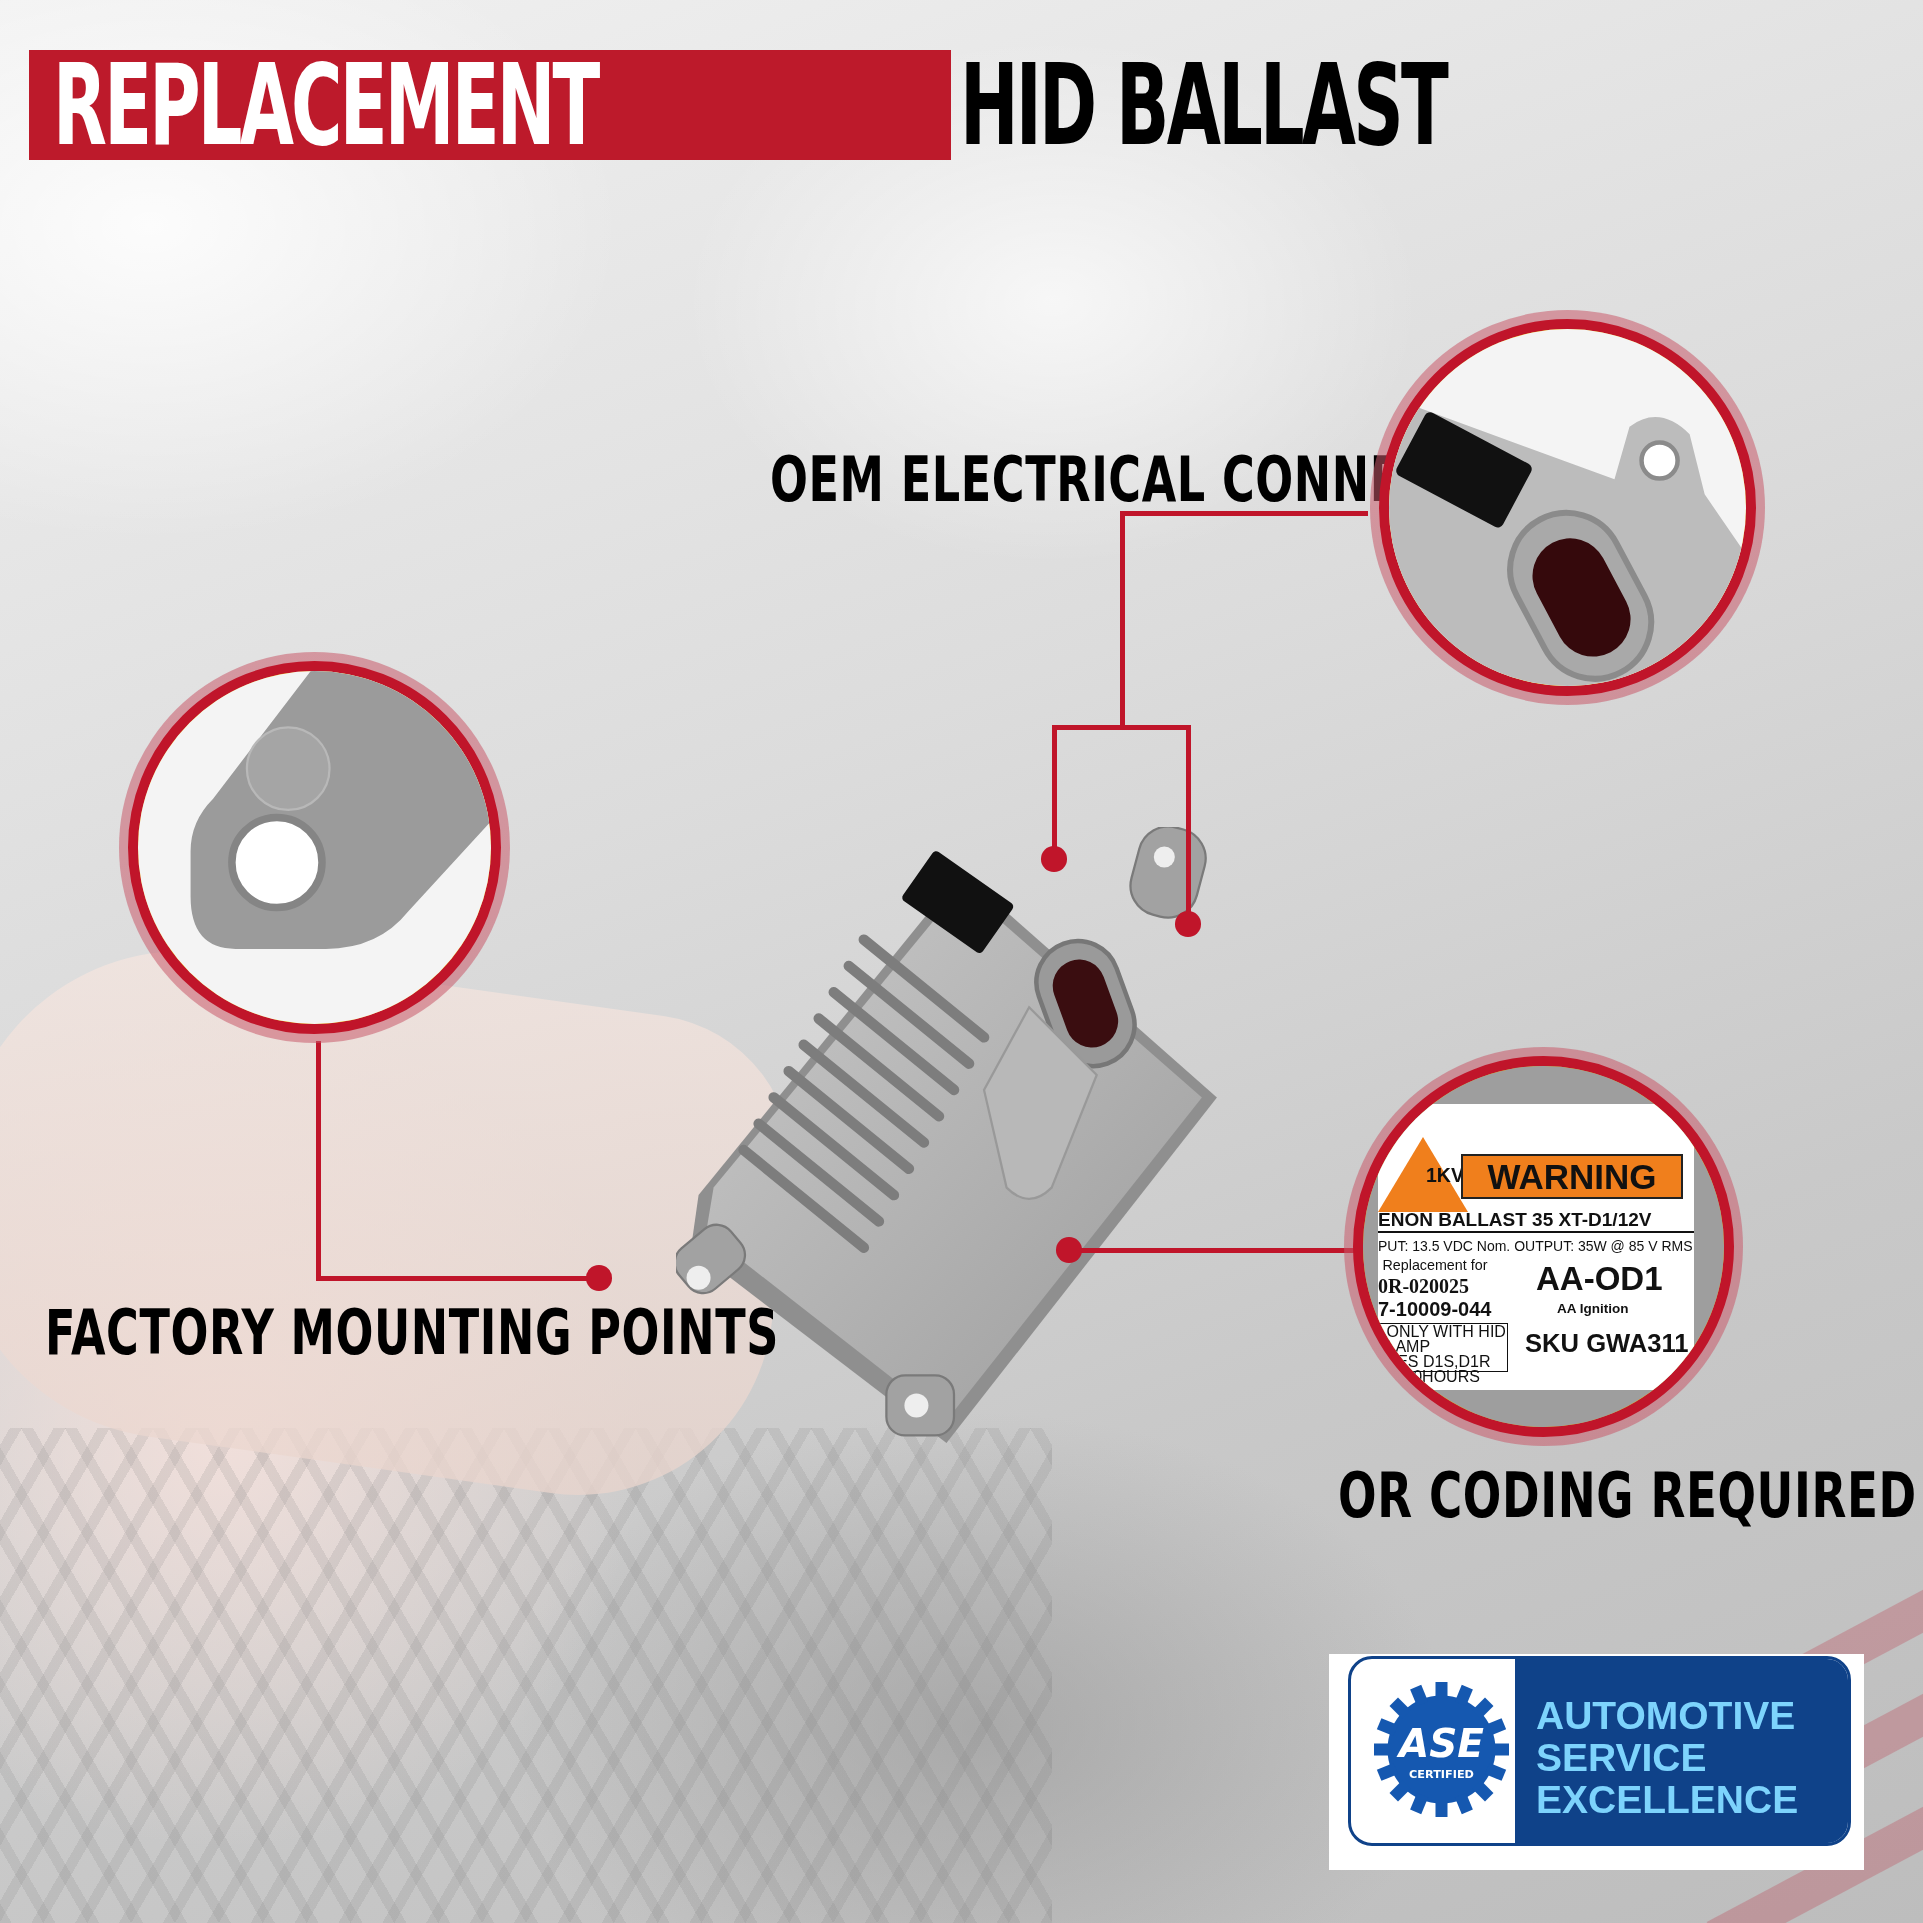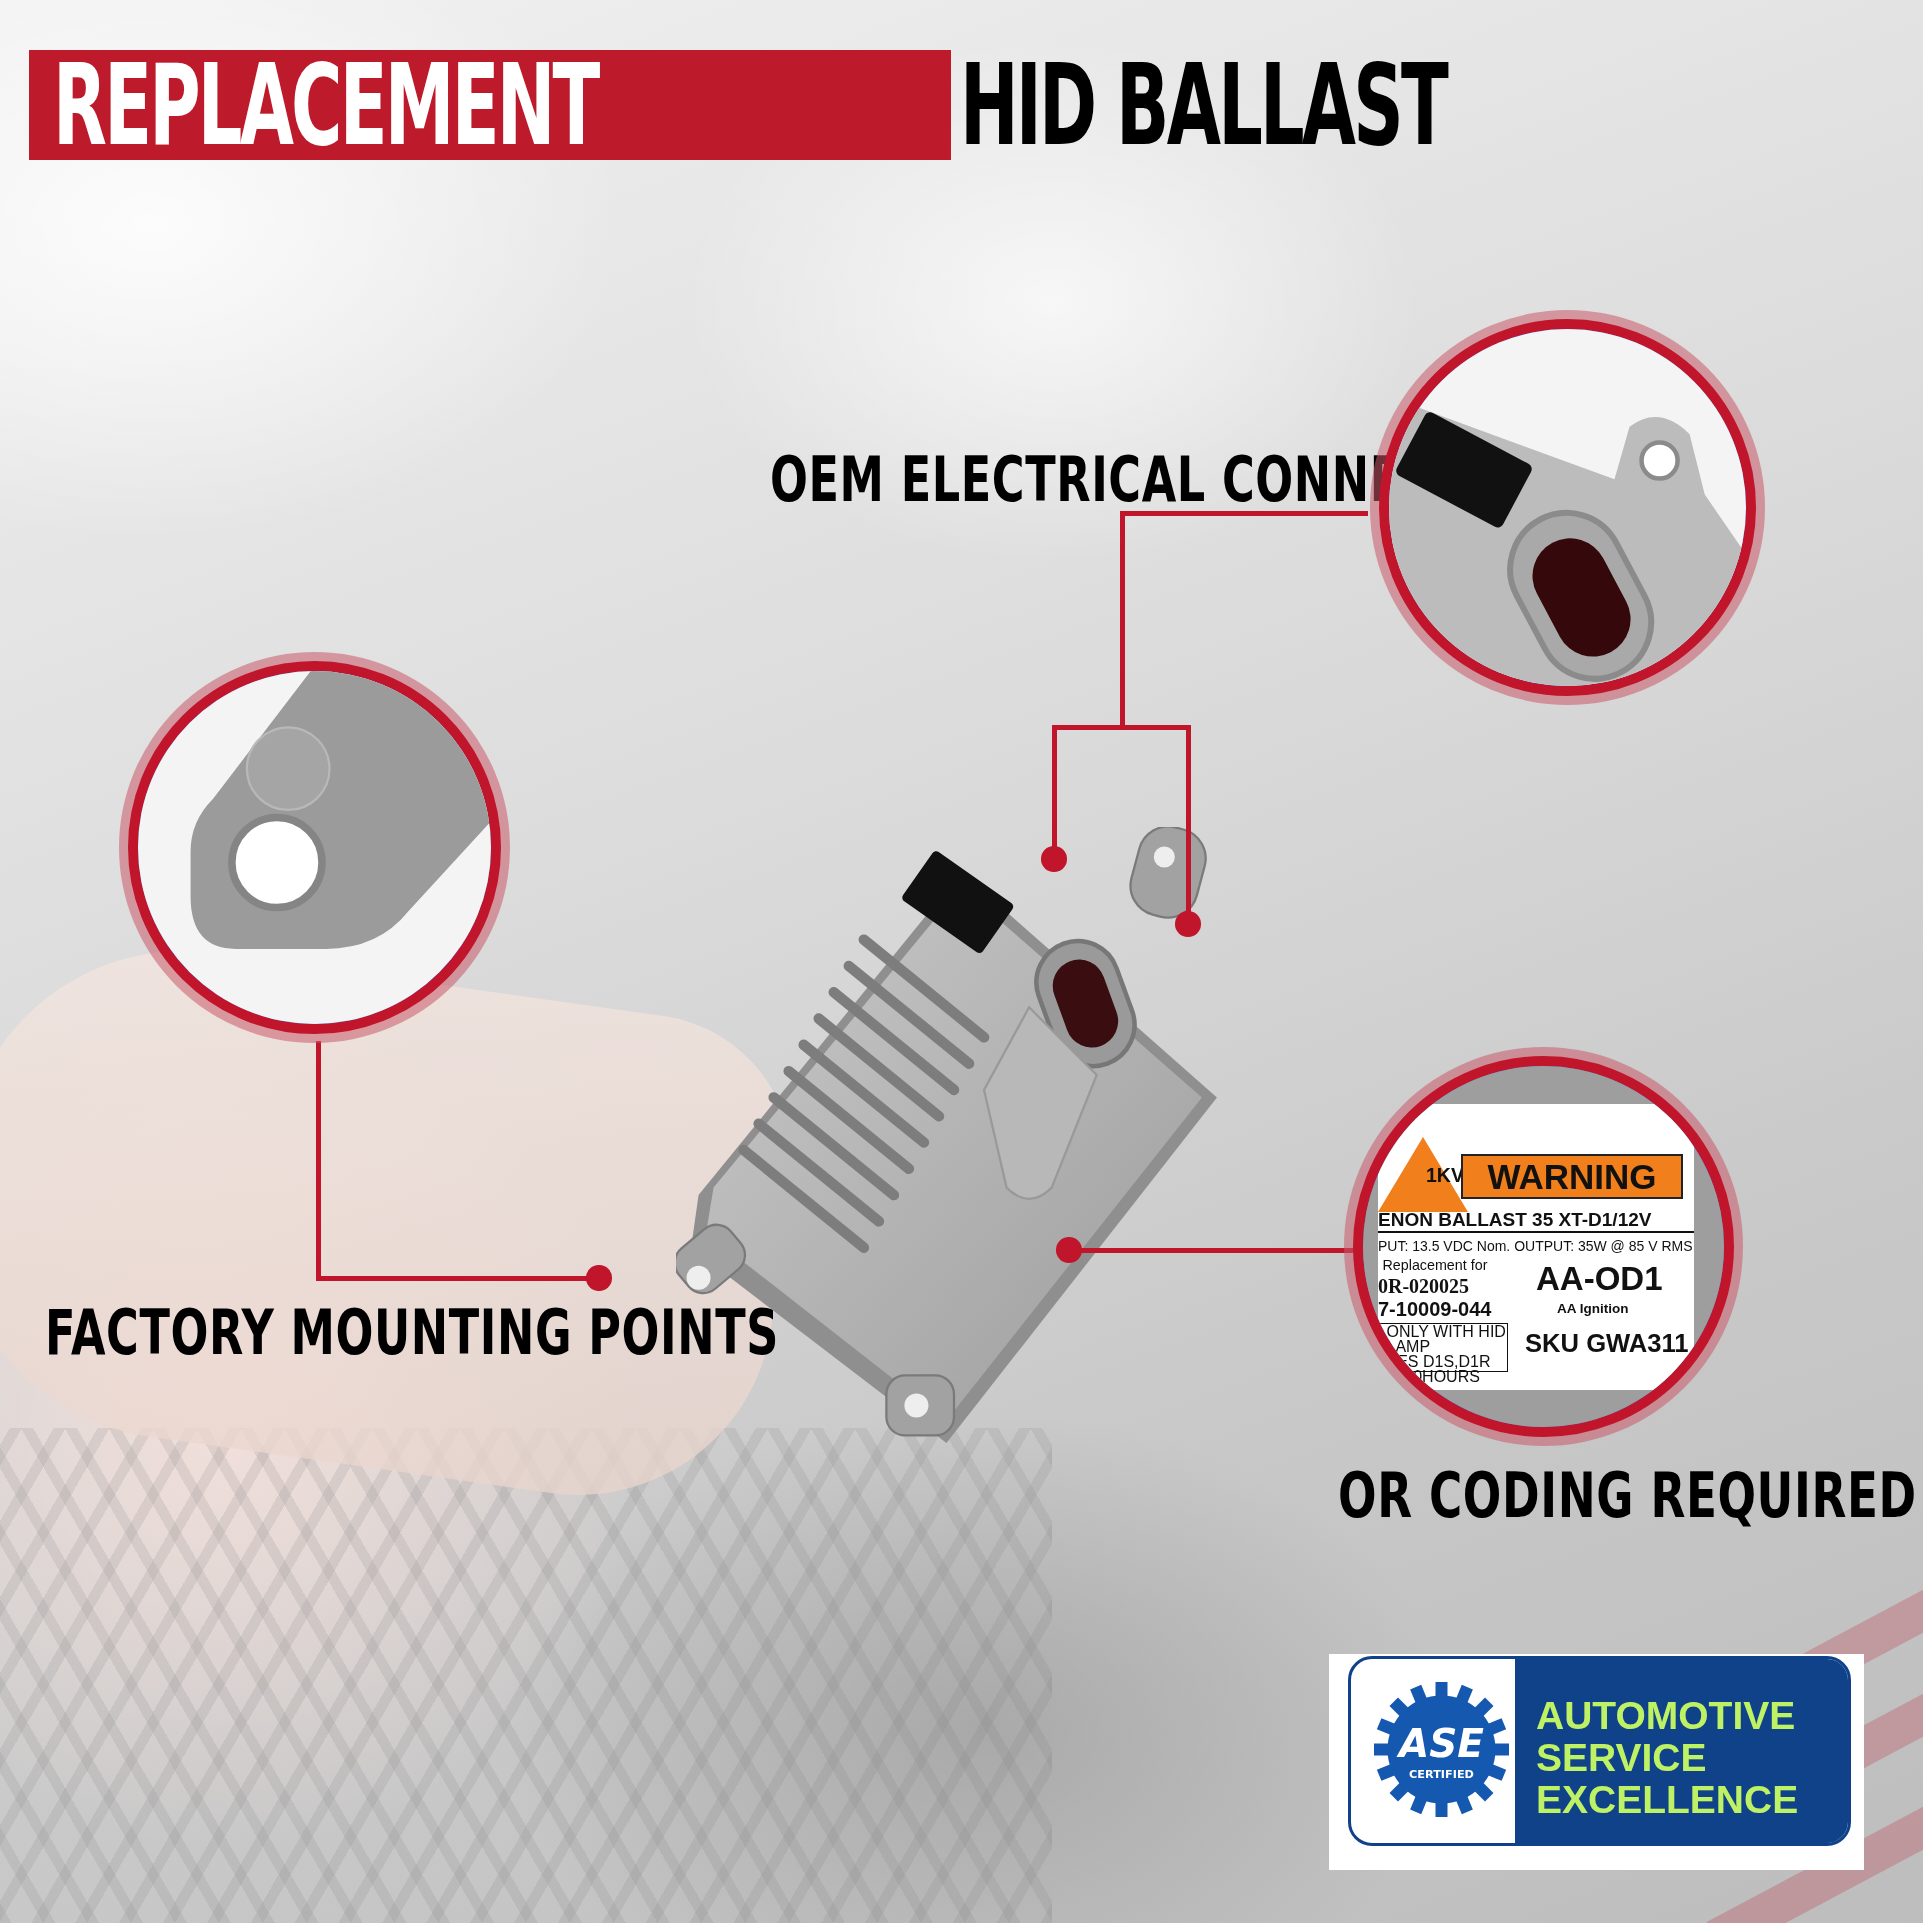--- a/index.html
+++ b/index.html
@@ -27,21 +27,21 @@
                letter-spacing:-4.5px; transform-origin:left center; }
   .title-red span, .title-black span { display:inline-block; transform:scaleX(0.62); transform-origin:left center; white-space:nowrap; }
   .title-black { margin-left:9px; color:#000; font-family:"DejaVu Sans", sans-serif; font-weight:bold;
                  font-size:113px; letter-spacing:-4.5px; height:110px; display:flex; align-items:center; }
 
   .label { position:absolute; font-family:"DejaVu Sans", sans-serif; font-weight:bold; color:#000;
            white-space:nowrap; letter-spacing:0.8px; }
   .label span { display:inline-block; transform:scaleX(0.72); transform-origin:left top; }
 
   
-  .zoom-circle { position:absolute; border-radius:50%; background:#3b82f6; overflow:hidden;
+  .zoom-circle { position:absolute; border-radius:50%; background:#eab308; overflow:hidden;
                  border:10.5px solid #c0152a; box-shadow:0 0 0 9px rgba(200,90,105,0.55); }
 
   
   .ballast { position:absolute; left:676px; top:827px; width:571px; height:616px; }
 
   
   .line { position:absolute; background:#c0152a; }
   .dot { position:absolute; width:25.6px; height:25.6px; border-radius:50%; background:#c0152a; margin:-12.8px 0 0 -12.8px; }
 
   
@@ -50,21 +50,21 @@
               border:2.3px solid #222; font-weight:bold; font-size:35px; text-align:center; line-height:41px; color:#111; }
   .kv { position:absolute; left:48px; top:60px; font-size:19.5px; font-weight:bold; color:#111; }
   .tri { position:absolute; left:0; top:33px; width:0; height:0; border-left:45px solid transparent;
          border-right:45px solid transparent; border-bottom:75px solid #f07f1c; }
   .sline { position:absolute; left:0; white-space:nowrap; color:#111; }
 
   
   .ase { position:absolute; left:1329px; top:1654px; width:535px; height:216px; background:#fff; }
   .ase-inner { position:absolute; left:19px; top:2px; width:497px; height:184px; border:3px solid #0f4289;
                border-radius:24px; overflow:hidden; background:#fff; }
-  .ase-blue { position:absolute; left:164px; top:0; right:0; bottom:0; background:#0f4289; color:#bef264;
+  .ase-blue { position:absolute; left:164px; top:0; right:0; bottom:0; background:#0f4289; color:#7dd3fc;
               font-weight:bold; font-size:39px; line-height:42px; padding:36px 0 0 21px; }
   .gear { position:absolute; left:22.5px; top:22.5px; width:135px; height:135px; }
 </style>
 </head>
 <body>
 
 <div class="bg"></div>
 <div class="bg-grille"></div>
 <div class="hand"></div>
 <div class="bg-stripe" style="left:1728px;top:1616px;width:301px;height:38px;"></div>

